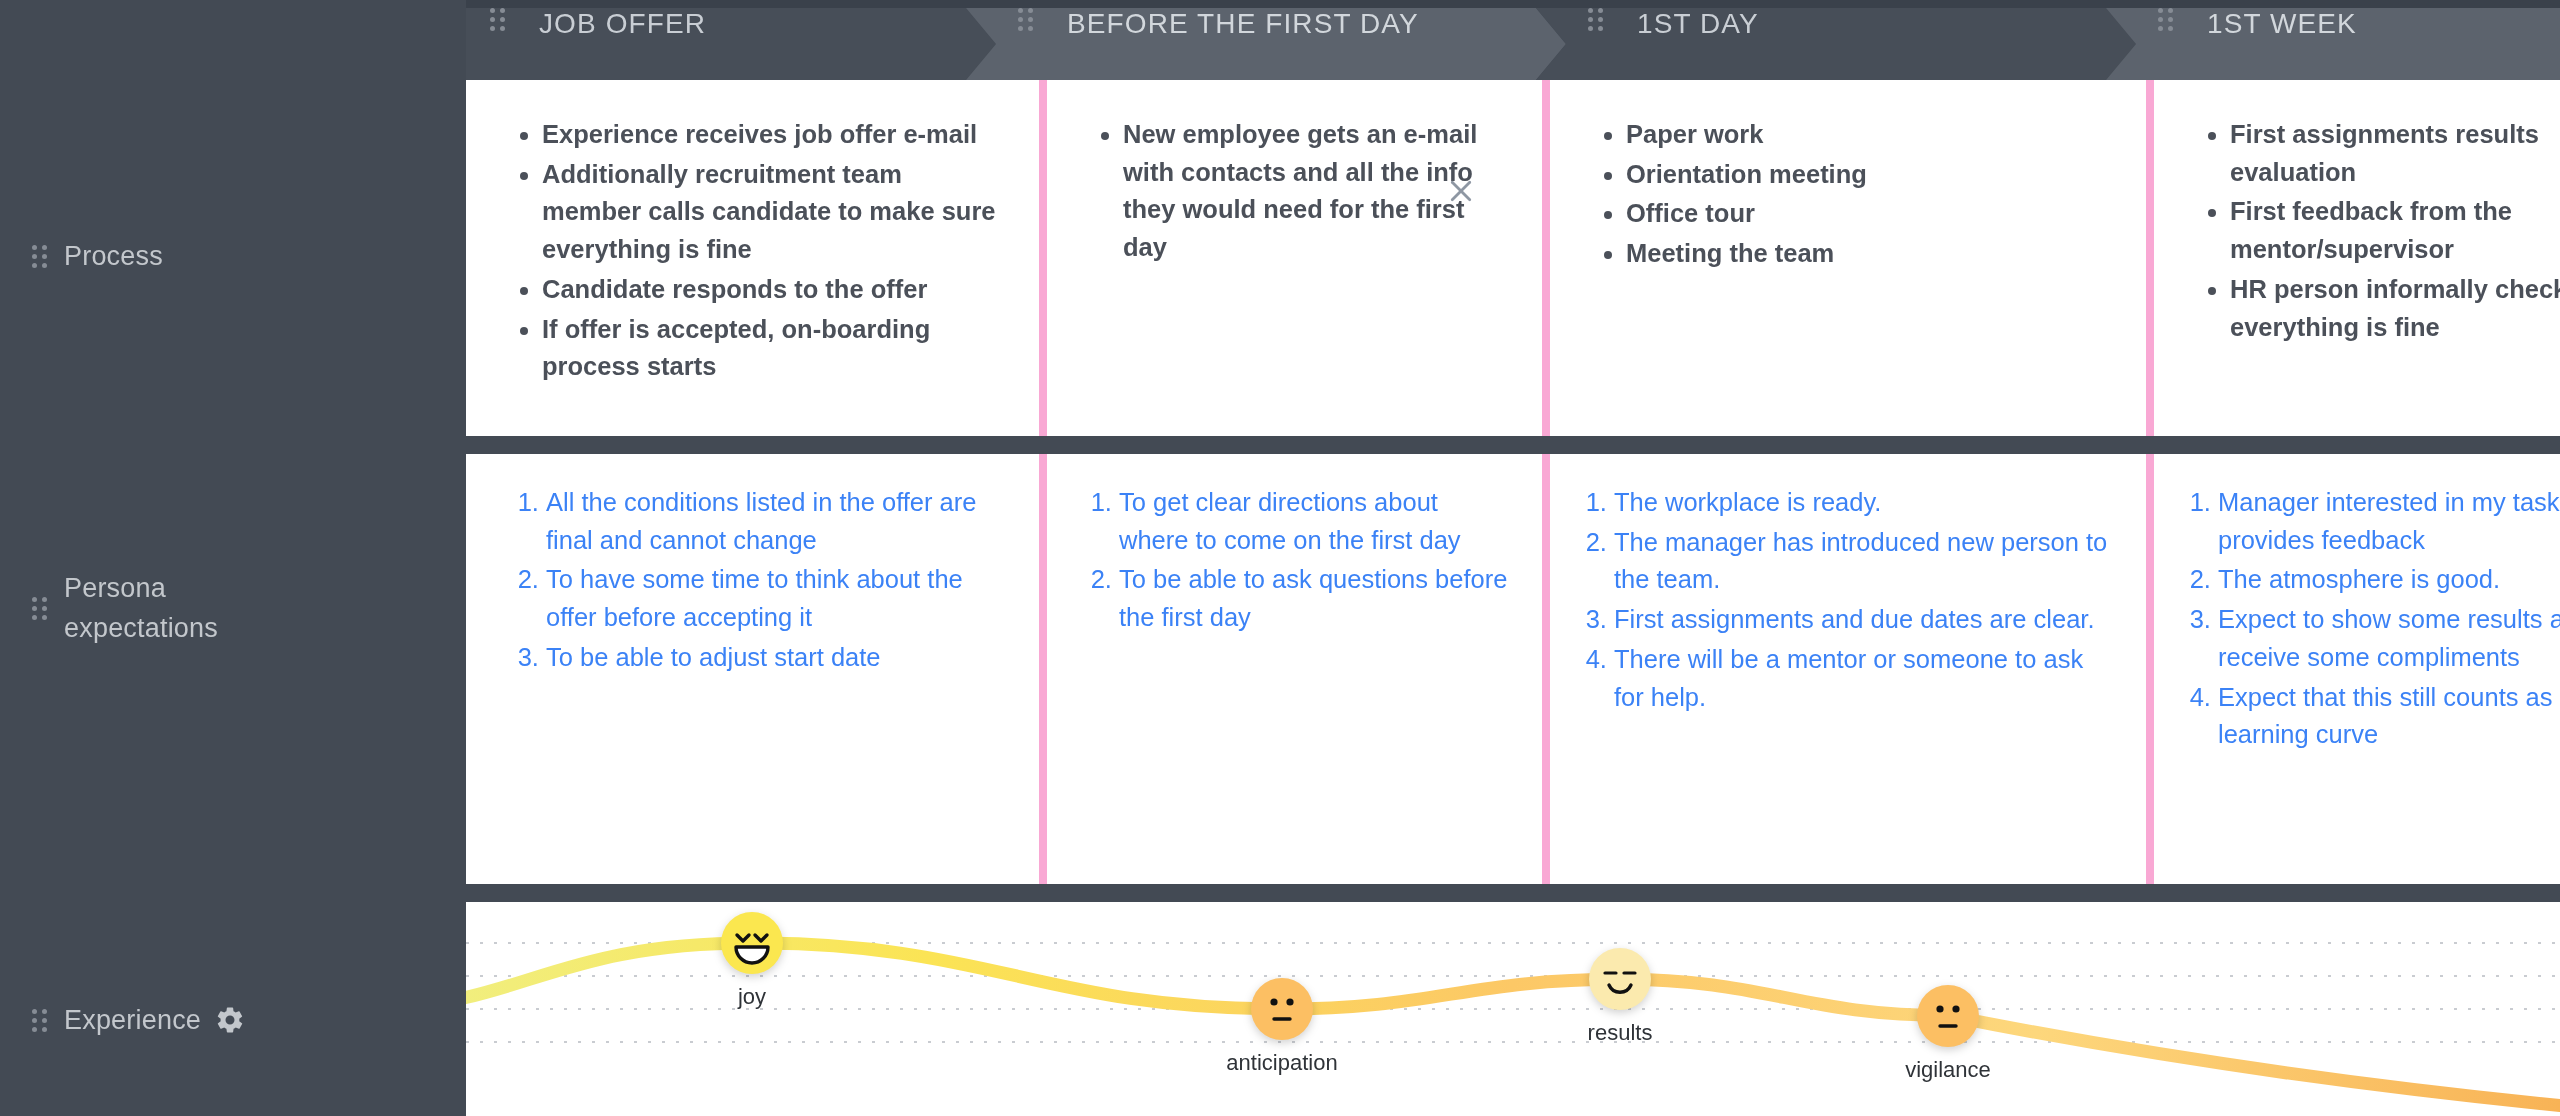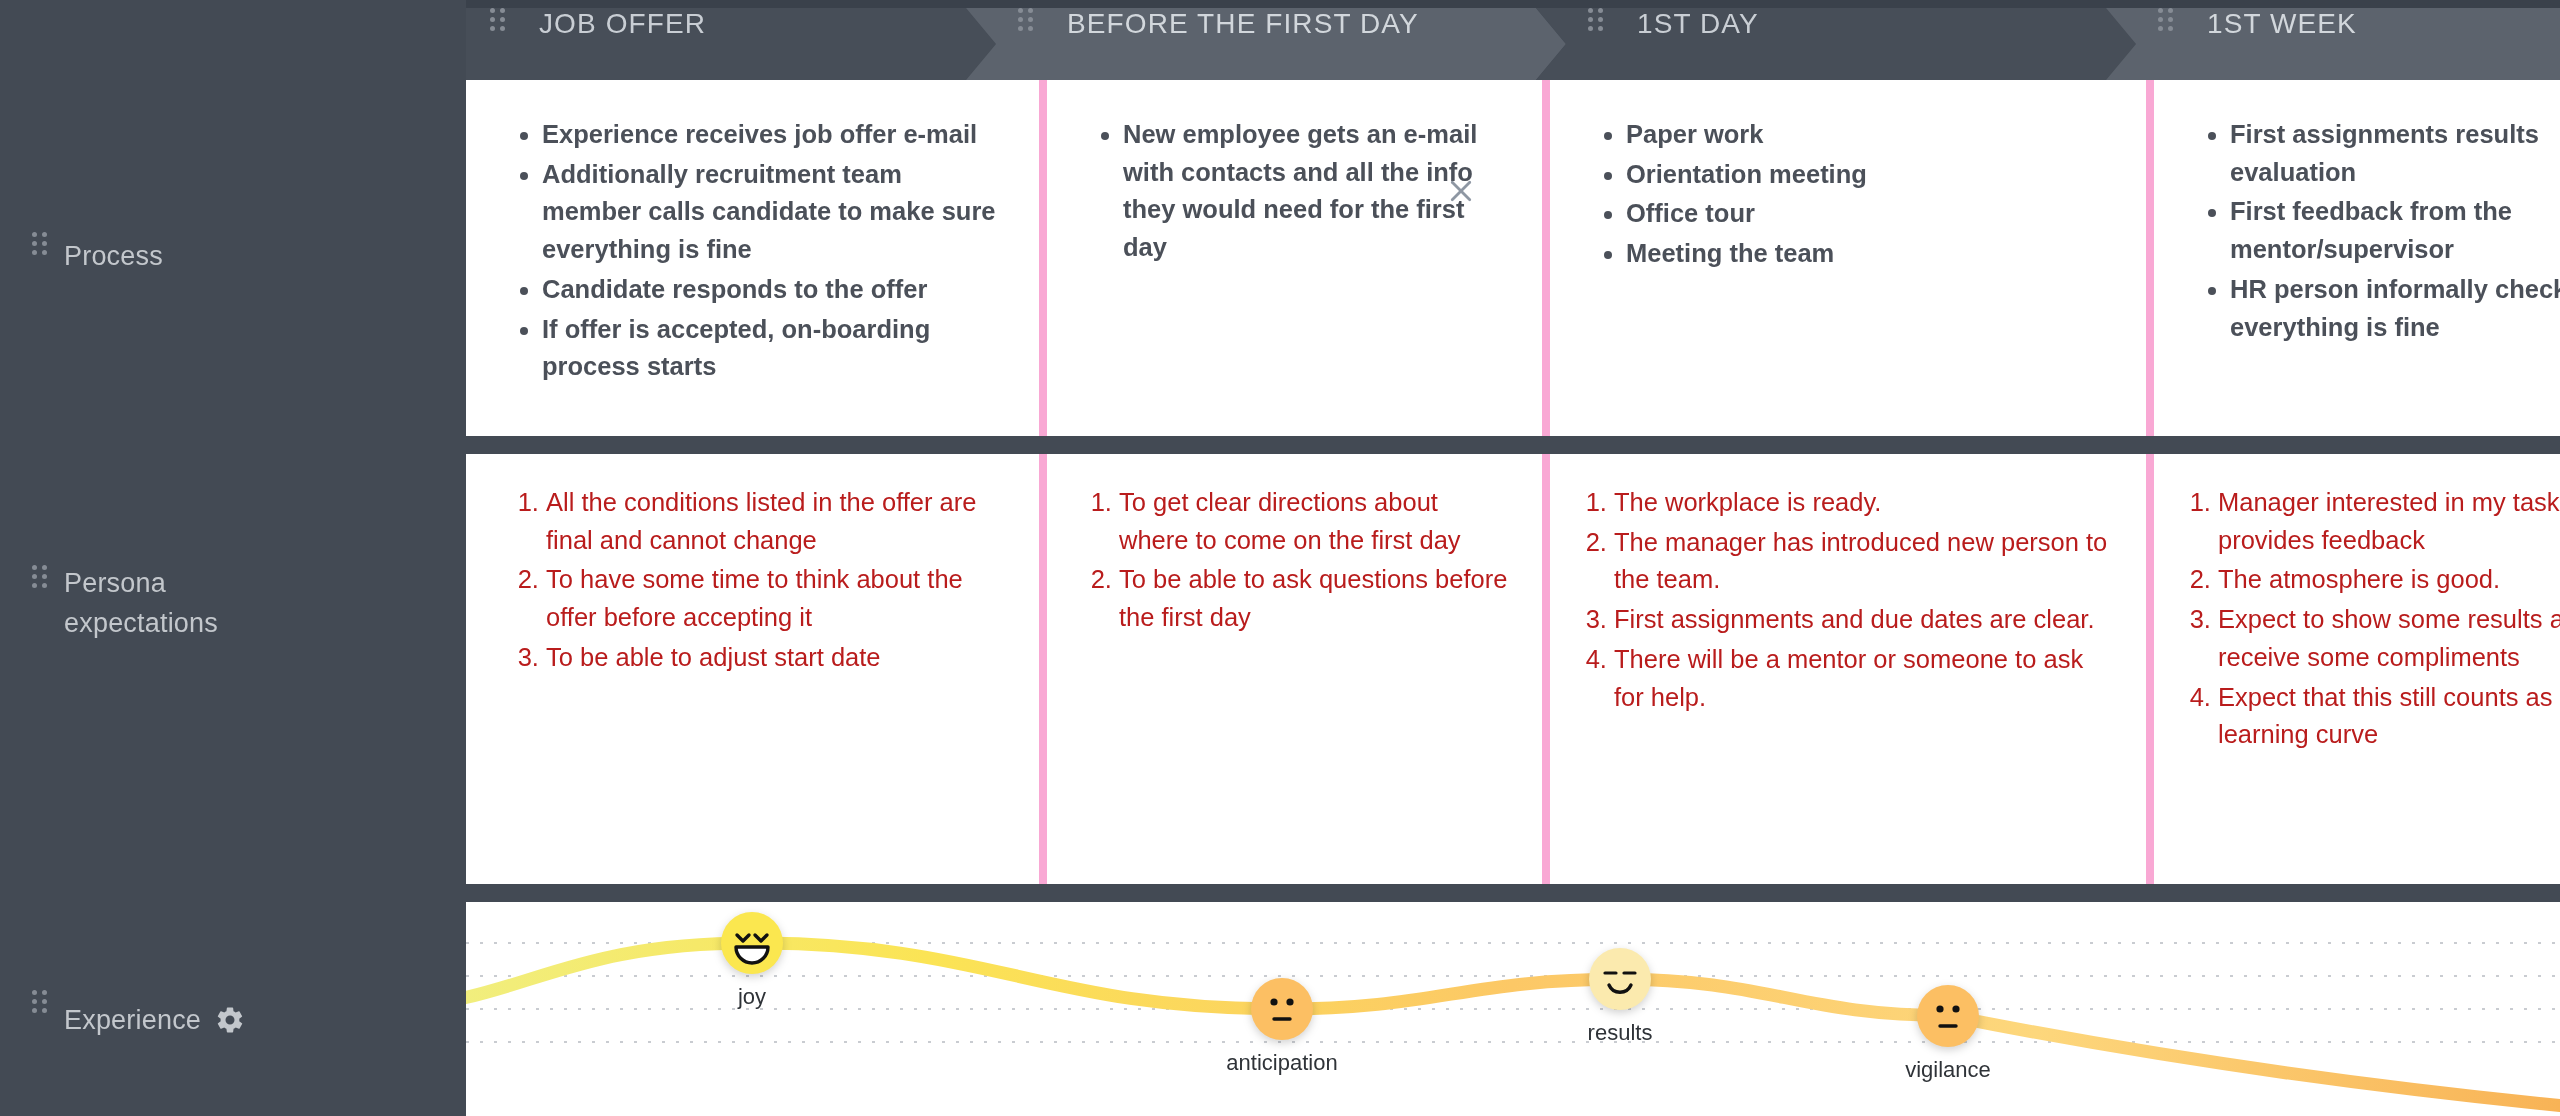--- a/index.html
+++ b/index.html
@@ -32,20 +32,21 @@
     position: absolute;
     left: 0; top: 0;
     width: 466px; height: 1116px;
     background: #434a54;
   }
   .row-label {
     position: absolute;
     left: 0;
     width: 390px;
     display: flex;
+    align-items: center;
   }
   .row-label .grip {
     width: 26px;
     margin-left: 26px;
     flex: 0 0 auto;
     display: flex;
     justify-content: center;
   }
   .row-label .label-text {
     margin-left: 12px;
@@ -131,21 +132,21 @@
     color: #4b5059;
     font-size: 25.5px;
     line-height: 1.48;
     font-weight: 700;
     margin-bottom: 2px;
   }
   ol.exp-list {
     padding-left: 46px;
   }
   ol.exp-list li {
-    color: #b91c1c;
+    color: #3b82f6;
     font-size: 25.5px;
     line-height: 1.48;
     font-weight: 400;
     margin-bottom: 2px;
   }
 
   .close-x {
     position: absolute;
     top: 86px; right: 38px;
     width: 30px; height: 30px;

